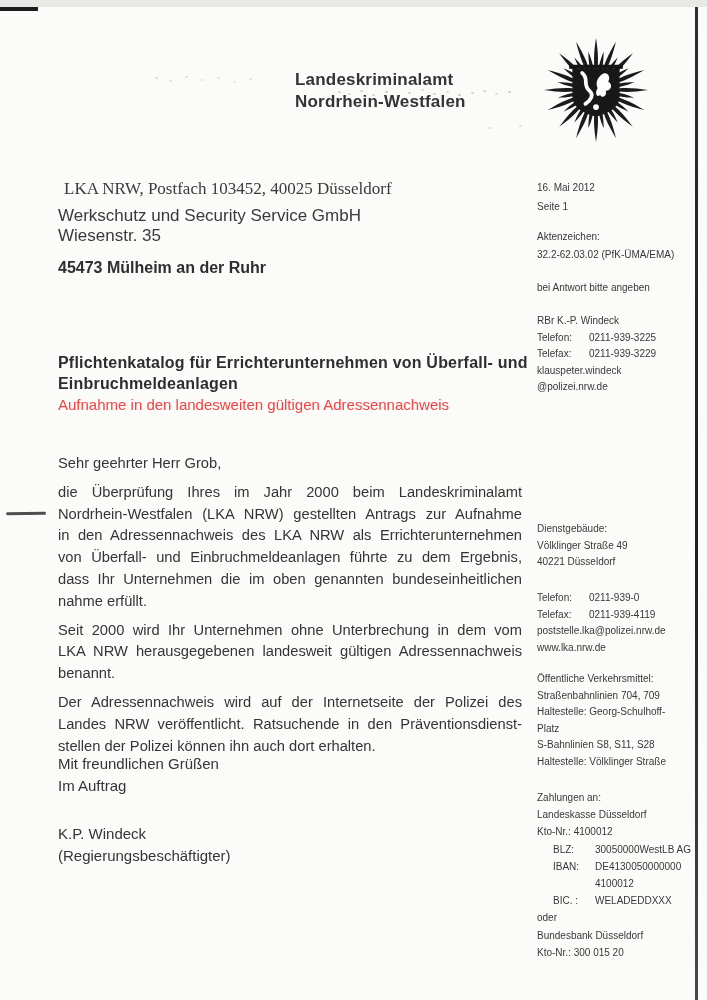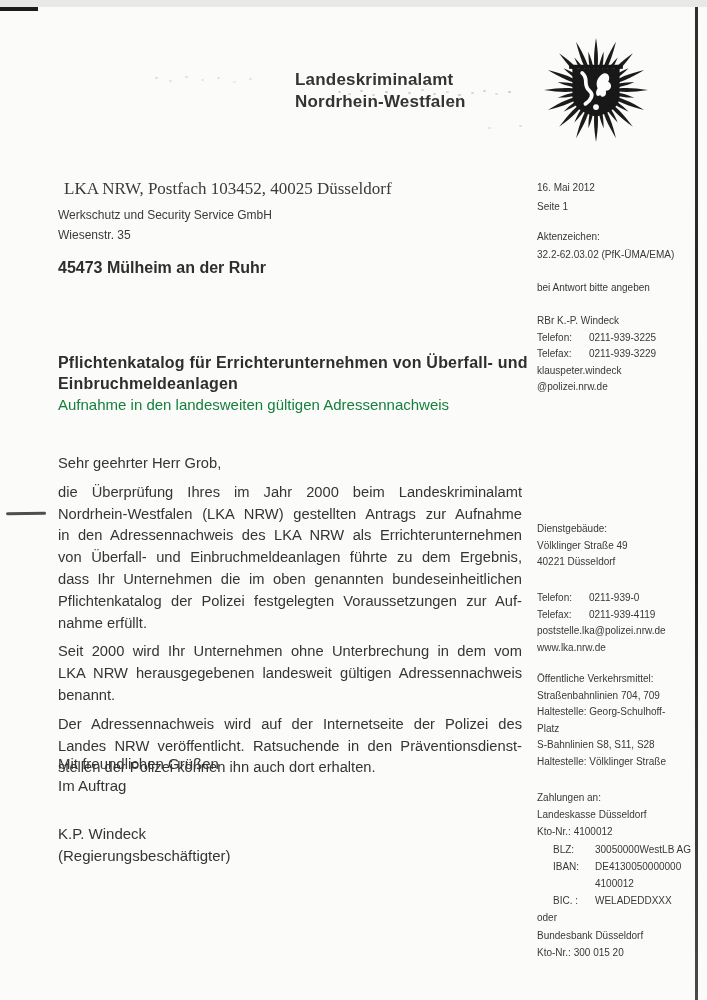--- a/index.html
+++ b/index.html
@@ -26,27 +26,27 @@
     box-shadow:14px 3px 0 #c6c6c6,30px -1px 0 #bdbdbd,46px 2px 0 #cfcfcf,62px 0 0 #c2c2c2,
       78px 4px 0 #d2d2d2,94px 1px 0 #c8c8c8; opacity:.5; }
 
   
   .org-name { left:295px; top:62px; font-size:17px; line-height:22px; font-weight:bold;
     color:#343434; letter-spacing:.2px; white-space:nowrap; }
   .logo { left:530px; top:26px; width:132px; height:114px; }
 
   
   .sender-line { left:64px; top:172px; font-size:17px; color:#3b3b3b; white-space:nowrap;font-family:Liberation Serif, serif; }
-  .recipient { left:58px; top:199px; font-size:12px; line-height:19.5px; color:#3a3a3a; white-space:nowrap; }
+  .recipient { left:58px; top:199px; font-size:17px; line-height:19.5px; color:#3a3a3a; white-space:nowrap; }
   .recipient-city { left:58px; top:252px; font-size:16px; font-weight:bold; color:#2e2e2e; white-space:nowrap; }
 
   
   .subject { left:58px; top:345px; }
   .subject .t { font-size:16px; font-weight:bold; line-height:21px; color:#2e2e2e; white-space:nowrap; letter-spacing:.2px; }
-  .subject .s { font-size:15px; line-height:22px; color:#15803d; white-space:nowrap; }
+  .subject .s { font-size:15px; line-height:22px; color:#ef4444; white-space:nowrap; }
 
   
   .body-block { left:58px; top:446px; width:464px; font-size:14.7px; line-height:21.8px; color:#353535; }
   .salutation { white-space:nowrap; }
   .para { margin-top:7px; }
   .bline { white-space:nowrap; text-align:justify; text-align-last:justify; }
   .bline-end { white-space:nowrap; text-align-last:left; }
 
   .closing { left:58px; top:746px; font-size:15px; line-height:22px; color:#353535; white-space:nowrap; }
   .signature { left:58px; top:816px; font-size:15px; line-height:22px; color:#353535; white-space:nowrap; }
@@ -142,21 +142,20 @@
   </div>
 
   <div class="abs body-block">
     <div class="salutation">Sehr geehrter Herr Grob,</div>
     <div class="para">
       <div class="bline">die Überprüfung Ihres im Jahr 2000 beim Landeskriminalamt</div>
       <div class="bline">Nordrhein-Westfalen (LKA NRW) gestellten Antrags zur Aufnahme</div>
       <div class="bline">in den Adressennachweis des LKA NRW als Errichterunternehmen</div>
       <div class="bline">von Überfall- und Einbruchmeldeanlagen führte zu dem Ergebnis,</div>
       <div class="bline">dass Ihr Unternehmen die im oben genannten bundeseinheitlichen</div>
-      <div class="bline">Pflichtenkatalog der Polizei festgelegten Voraussetzungen zur Auf-</div>
       <div class="bline-end">nahme erfüllt.</div>
     </div>
     <div class="para">
       <div class="bline">Seit 2000 wird Ihr Unternehmen ohne Unterbrechung in dem vom</div>
       <div class="bline">LKA NRW herausgegebenen landesweit gültigen Adressennachweis</div>
       <div class="bline-end">benannt.</div>
     </div>
     <div class="para">
       <div class="bline">Der Adressennachweis wird auf der Internetseite der Polizei des</div>
       <div class="bline">Landes NRW veröffentlicht. Ratsuchende in den Präventionsdienst-</div>

